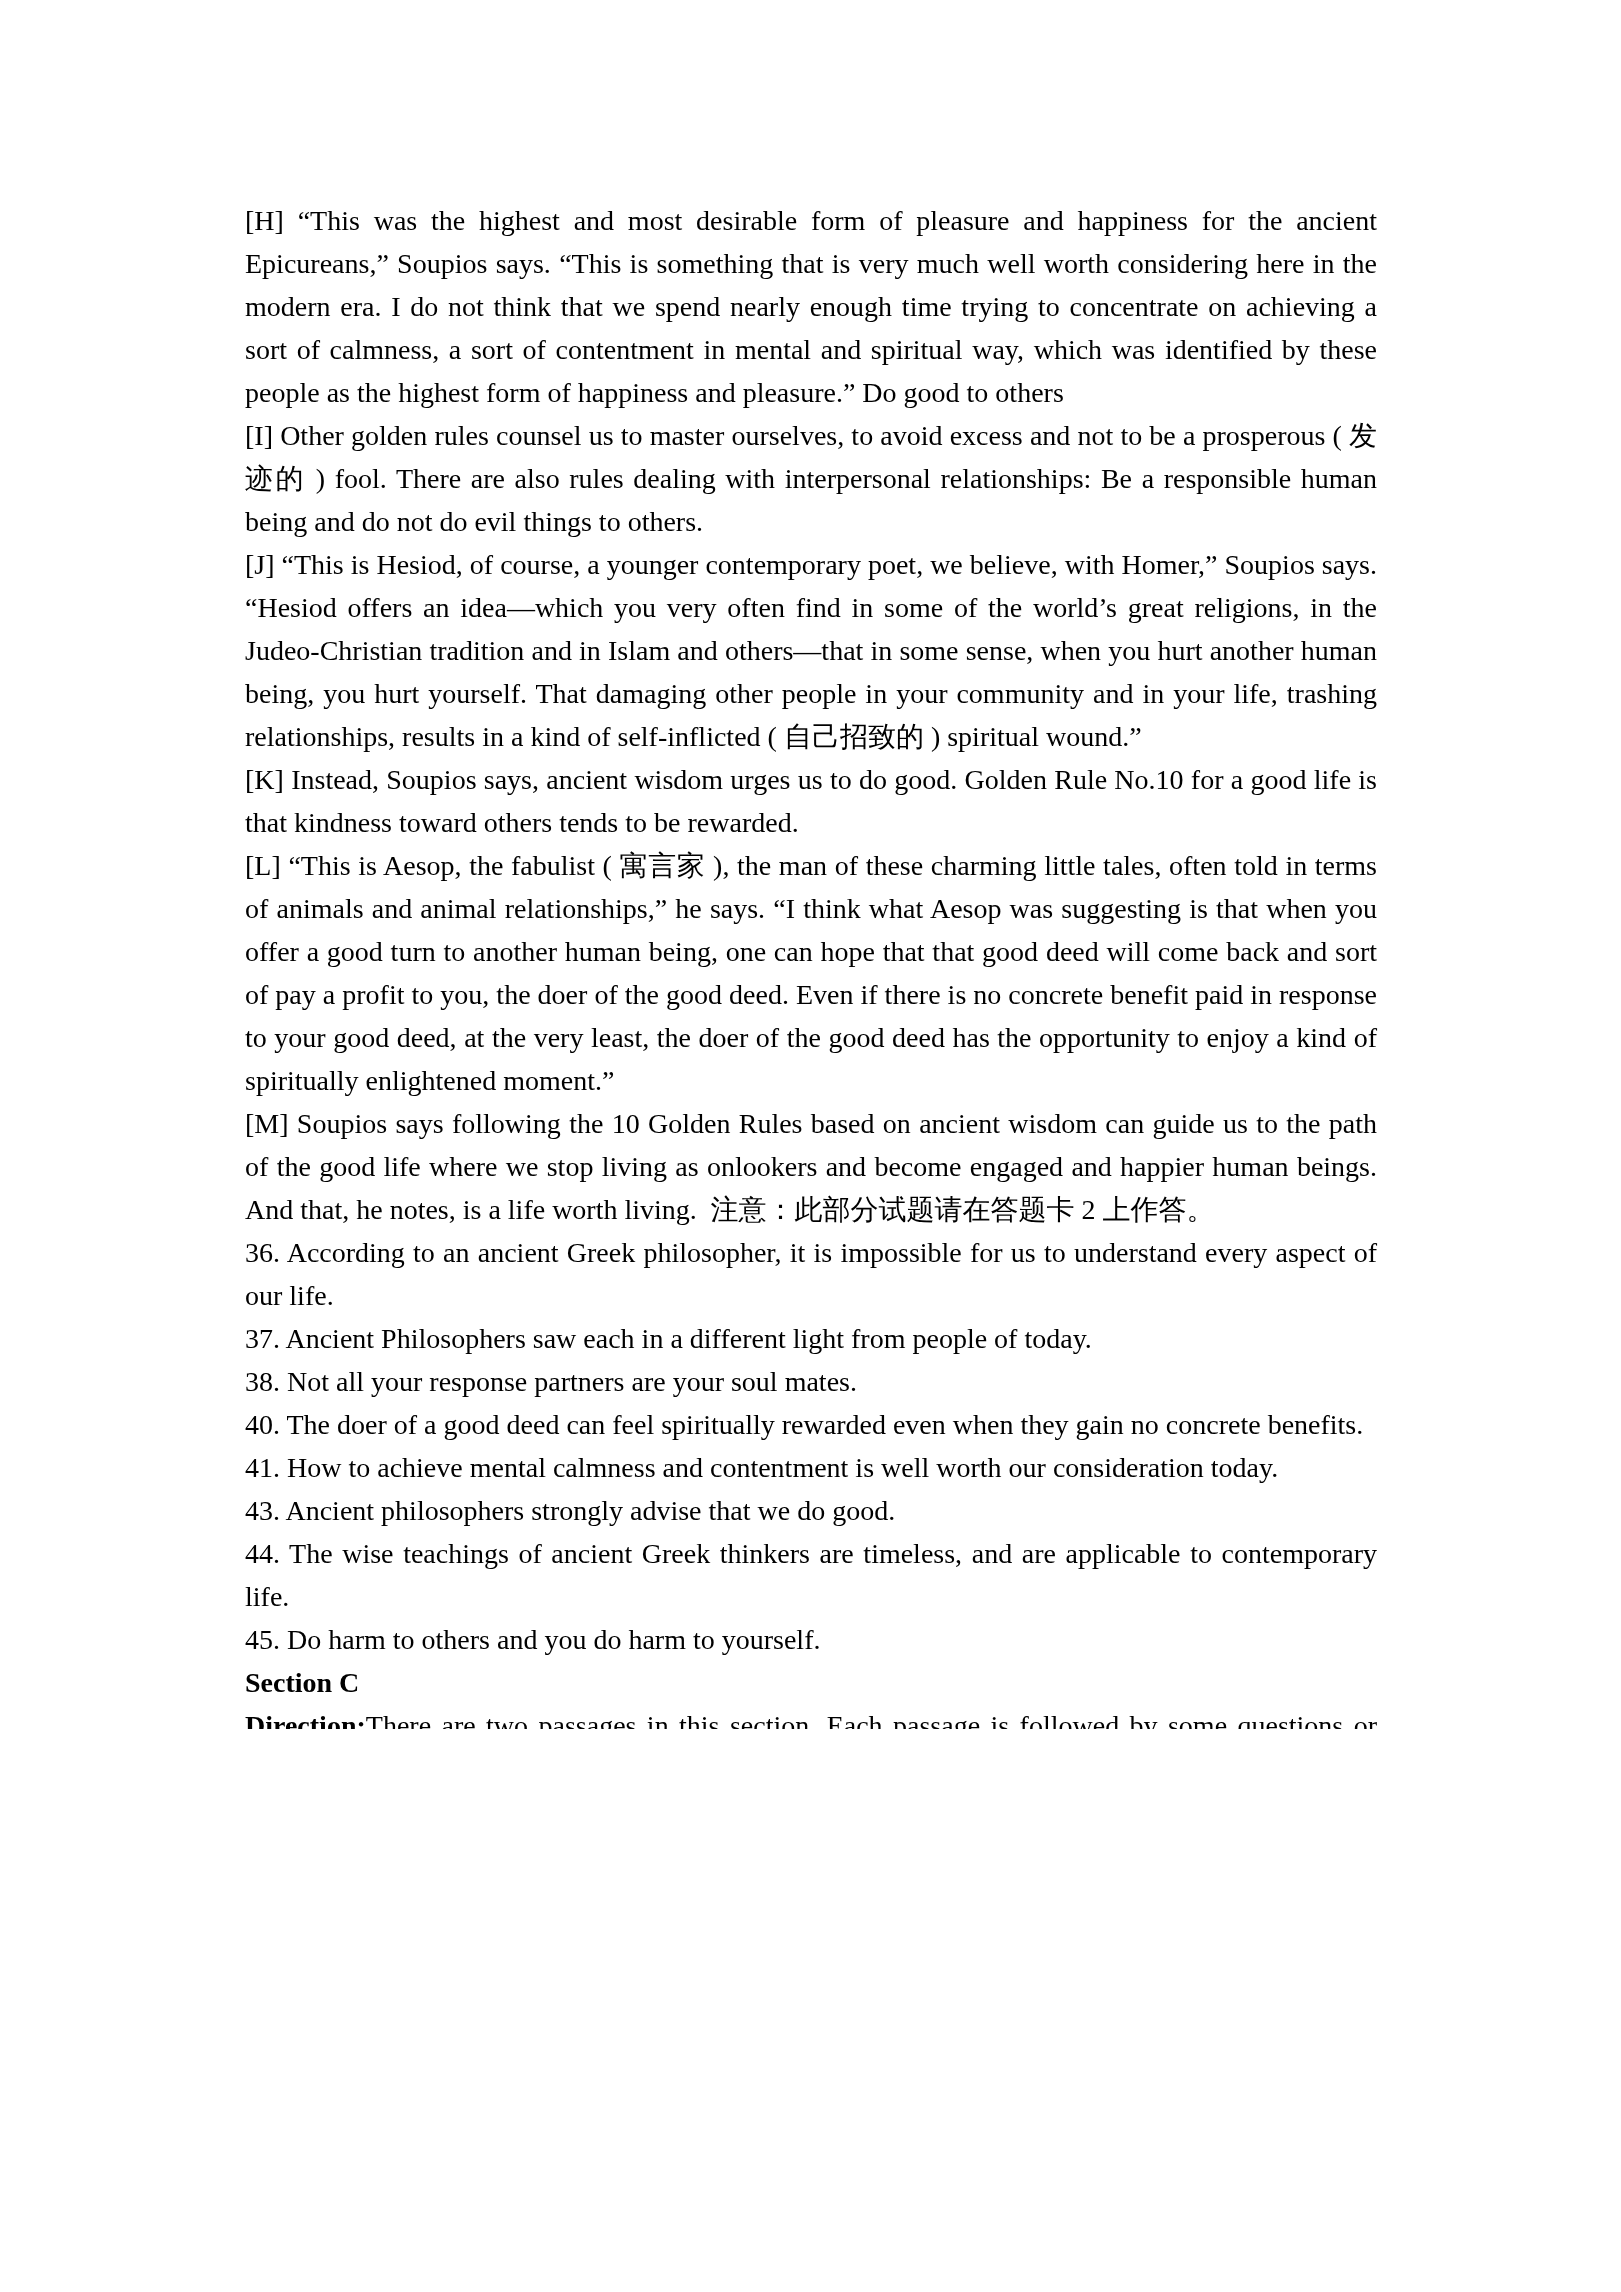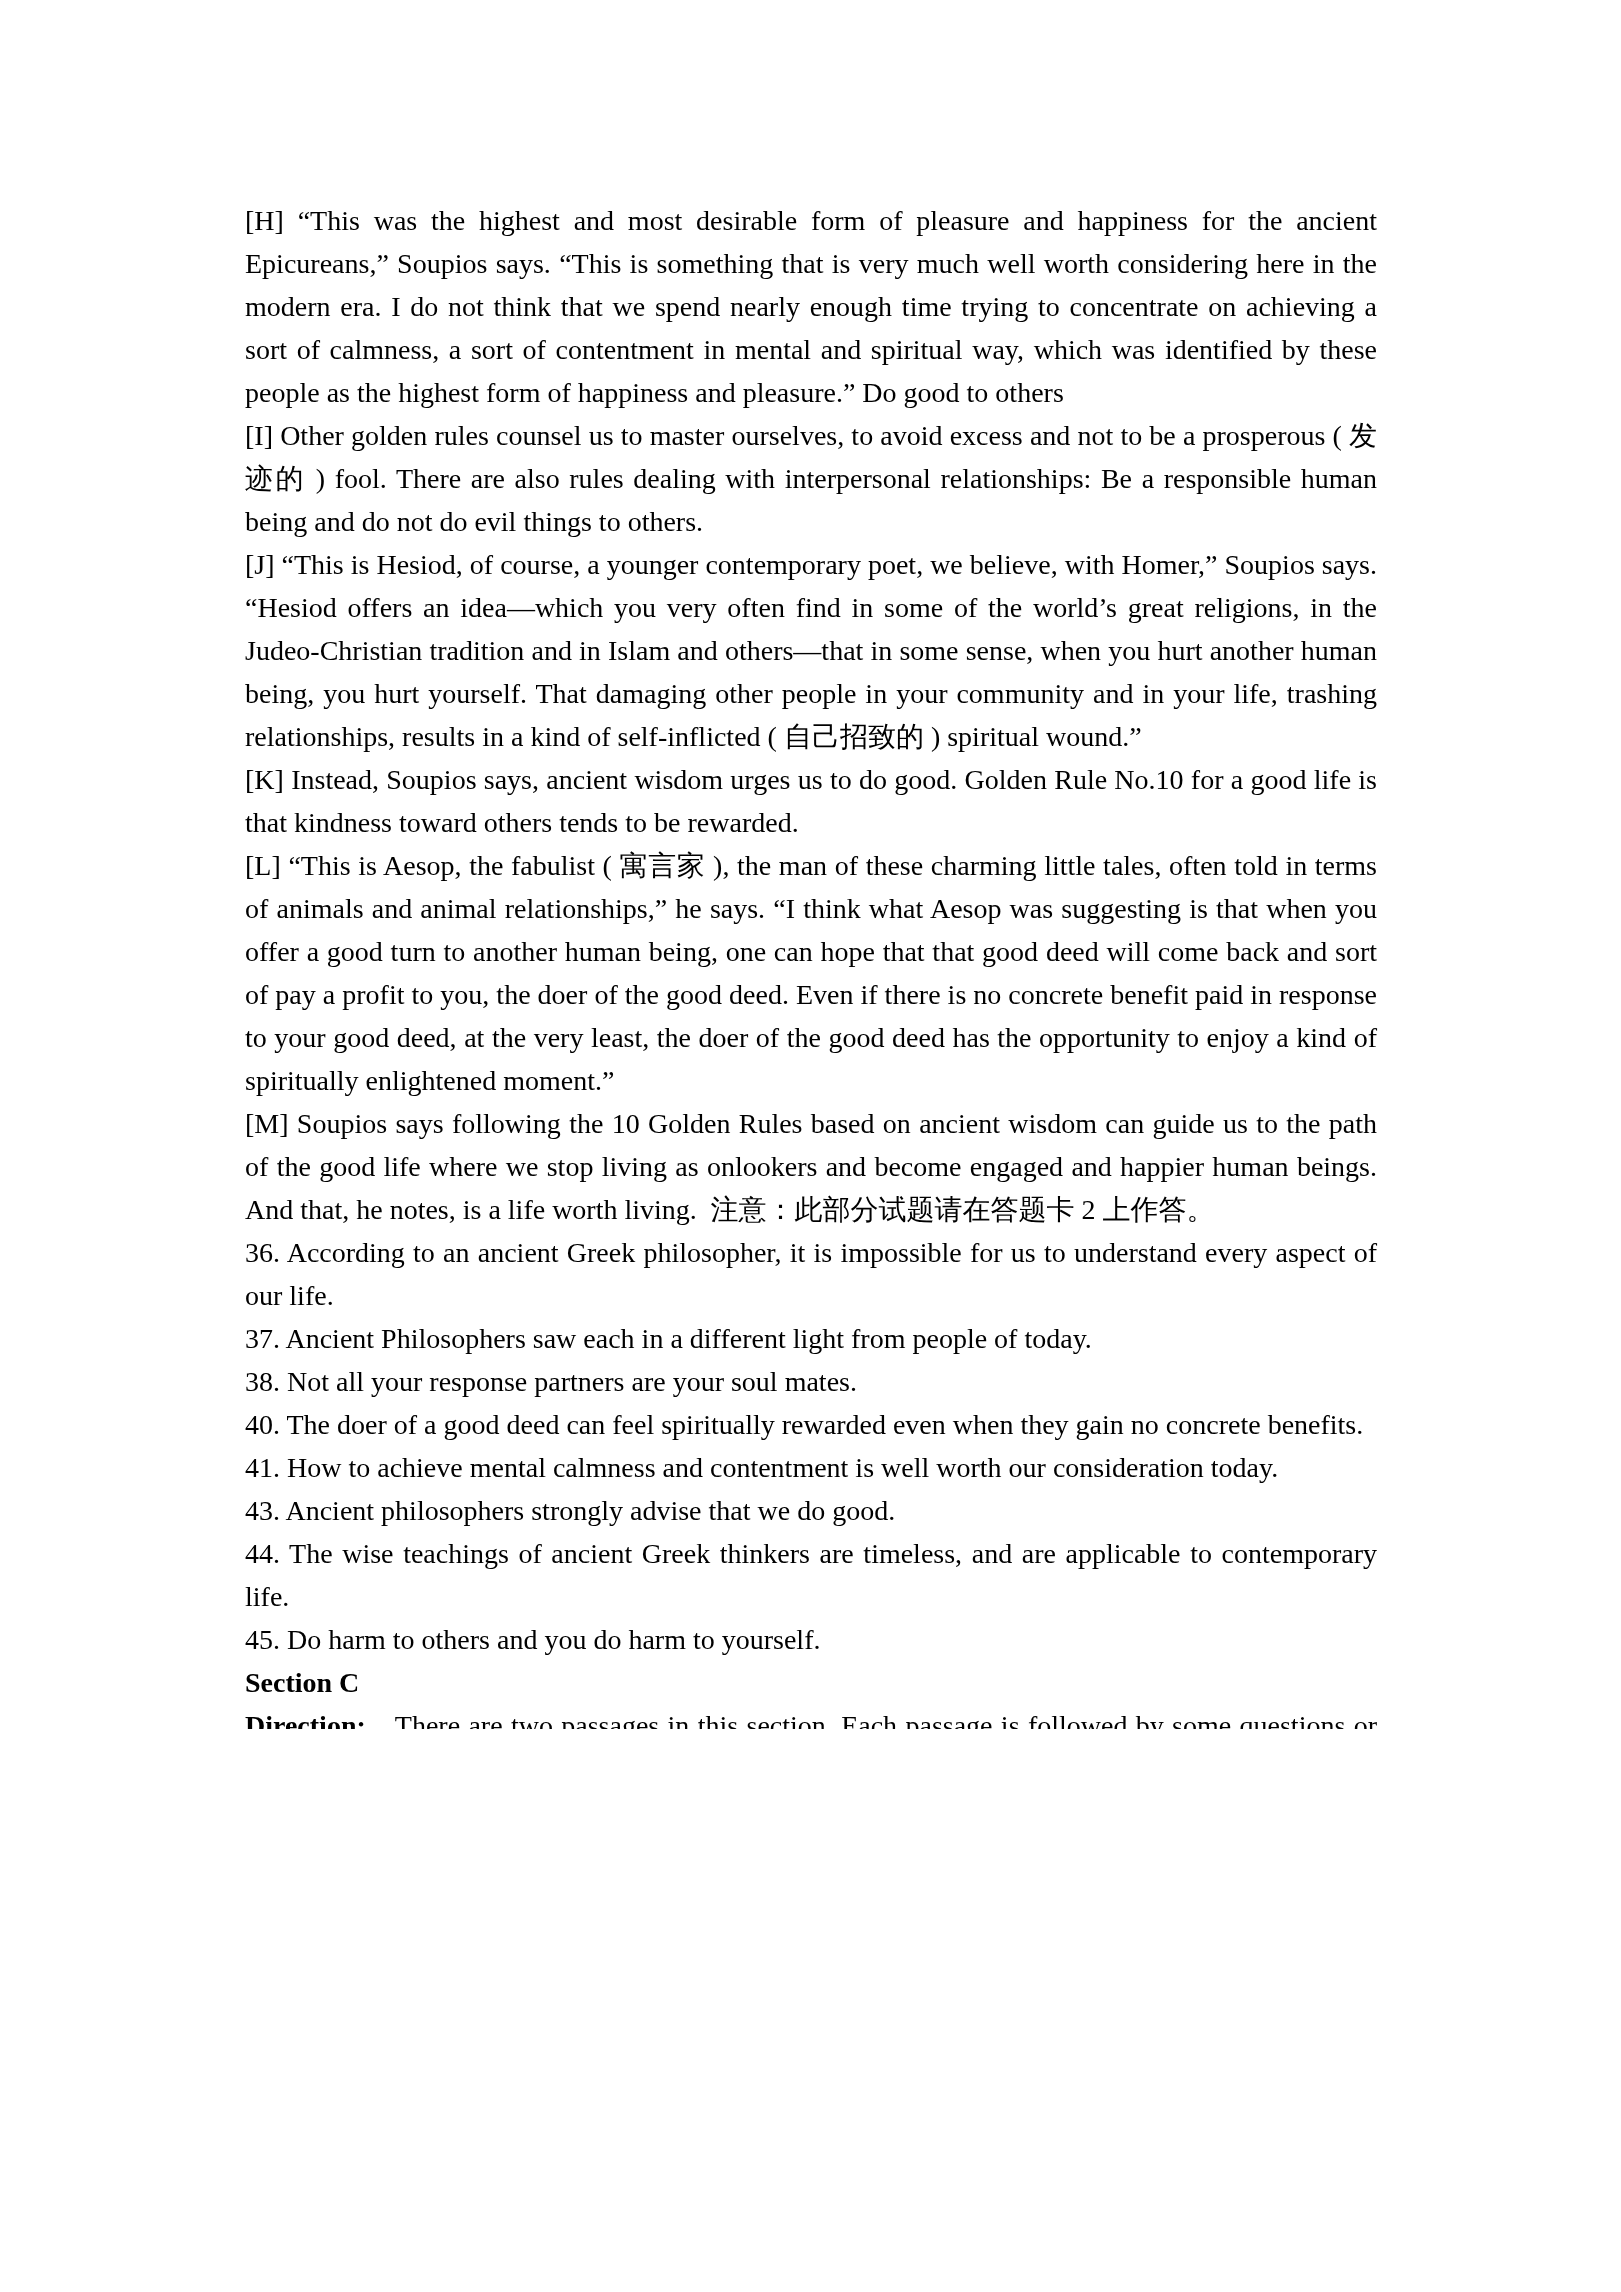--- a/index.html
+++ b/index.html
@@ -17,21 +17,21 @@
     left: 245px;
     top: 199px;
     width: 1132px;
     font-size: 28px;
     line-height: 43px;
     text-align: justify;
     text-justify: inter-word;
   }
   .para { margin: 0; }
   .bold { font-weight: bold; }
-  .dirlabel { font-weight: bold; margin-right: 29px; }
+  .dirlabel { font-weight: bold; }
   .notice { padding-left: 13.7px; }
   .footer {
     position: absolute;
     left: 0;
     right: 0;
     top: 2208px;
     text-align: center;
     font-size: 26.5px;
     font-family: "Liberation Serif", "DejaVu Serif", serif;
     color: #000000;

